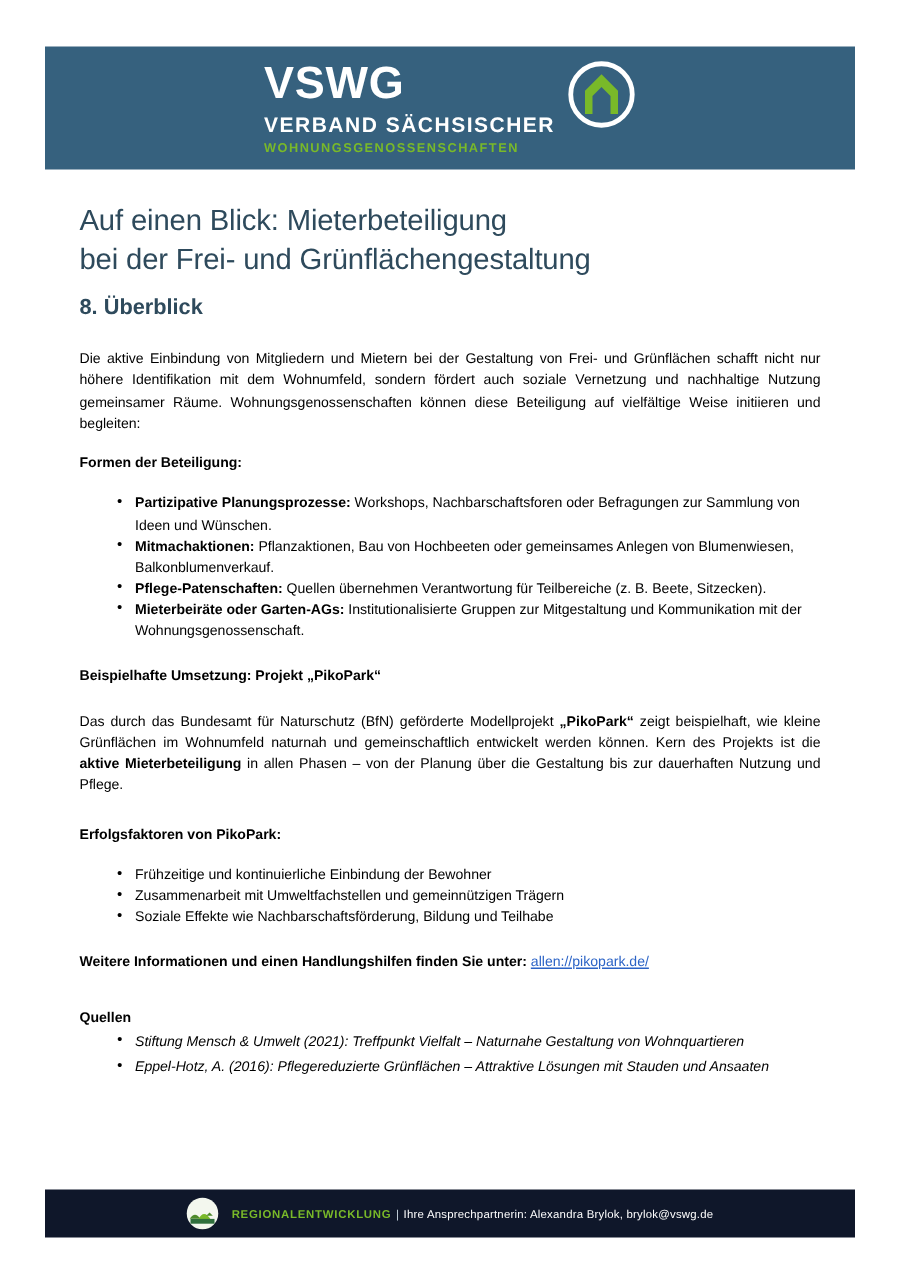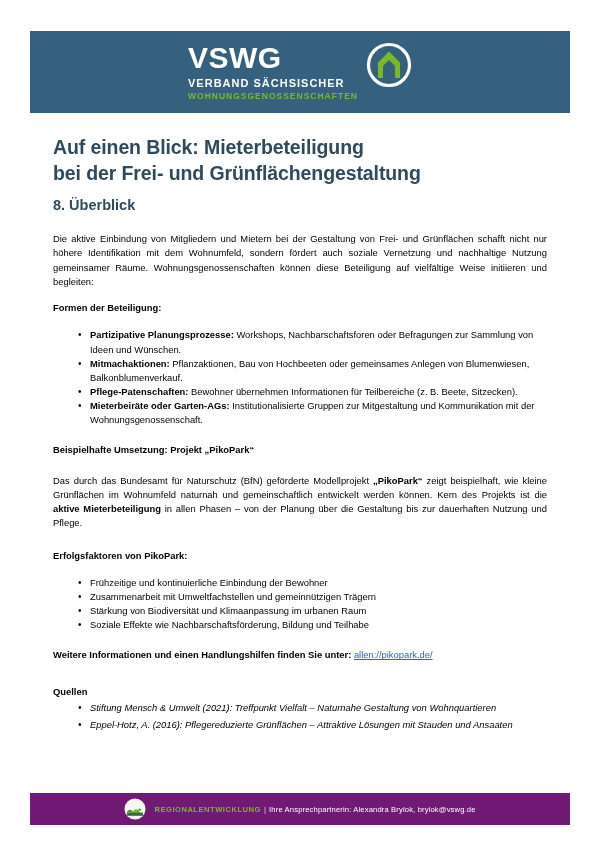--- a/index.html
+++ b/index.html
@@ -48,21 +48,21 @@
   }
   .logo-wordmark {
     font-size: 30px;
     font-weight: bold;
     color: #ffffff;
     letter-spacing: 0.5px;
     line-height: 1;
     font-family: "Liberation Sans", sans-serif;
   }
   .logo-sub1 {
-    font-size: 11px;
+    font-size: 14px;
     font-weight: bold;
     color: #ffffff;
     letter-spacing: 1.0px;
     line-height: 1.35;
     margin-top: 3px;
   }
   .logo-sub2 {
     font-size: 8.5px;
     font-weight: bold;
     color: #79b929;
@@ -76,21 +76,21 @@
     margin-top: 1px;
   }
 
   
   .doc-title {
     position: absolute;
     left: 53px;
     top: 135px;
     width: 500px;
     font-size: 19.5px;
-    font-weight: bold;
+    font-weight: normal;
     color: #2e4a5c;
     line-height: 1.33;
     letter-spacing: -0.1px;
   }
 
   .section-heading {
     position: absolute;
     left: 53px;
     top: 197px;
     font-size: 14.5px;
@@ -179,21 +179,21 @@
     color: #000;
   }
 
   
   .footer-bar {
     position: absolute;
     left: 30px;
     top: 793px;
     width: 540px;
     height: 32px;
-    background: #701a75;
+    background: #0f172a;
     display: flex;
     align-items: center;
     justify-content: center;
     gap: 8px;
   }
   .footer-badge {
     width: 22px;
     height: 22px;
     flex: 0 0 auto;
   }
@@ -249,21 +249,21 @@
     <div class="gap-9"></div>
 
     <ul class="bullets">
       <li>
         <b>Partizipative Planungsprozesse:</b><span> Workshops, Nachbarschaftsforen oder Befragungen zur Sammlung von Ideen und Wünschen.</span>
       </li>
       <li>
         <b>Mitmachaktionen:</b><span> Pflanzaktionen, Bau von Hochbeeten oder gemeinsames Anlegen von Blumenwiesen, Balkonblumenverkauf.</span>
       </li>
       <li>
-        <b>Pflege-Patenschaften:</b><span> Bewohner übernehmen Informationen für Teilbereiche (z. B. Beete, Sitzecken).</span>
+        <b>Pflege-Patenschaften:</b><span> Quellen übernehmen Verantwortung für Teilbereiche (z. B. Beete, Sitzecken).</span>
       </li>
       <li>
         <b>Mieterbeiräte oder Garten-AGs:</b><span> Institutionalisierte Gruppen zur Mitgestaltung und Kommunikation mit der Wohnungsgenossenschaft.</span>
       </li>
     </ul>
 
     <div class="gap-16"></div>
 
     <div class="lead-in">Beispielhafte Umsetzung: Projekt „PikoPark“</div>
 
@@ -273,21 +273,20 @@
 
     <div class="gap-6"></div>
 
     <div class="lead-in">Erfolgsfaktoren von PikoPark:</div>
 
     <div class="gap-9"></div>
 
     <ul class="bullets">
       <li>Frühzeitige und kontinuierliche Einbindung der Bewohner</li>
       <li>Zusammenarbeit mit Umweltfachstellen und gemeinnützigen Trägern</li>
-      <li>Stärkung von Biodiversität und Klimaanpassung im urbanen Raum</li>
       <li>Soziale Effekte wie Nachbarschaftsförderung, Bildung und Teilhabe</li>
     </ul>
 
     <div class="gap-16"></div>
 
     <div class="info-line"><span>Weitere Informationen und einen Handlungshilfen finden Sie unter: </span><a href="#">allen://pikopark.de/</a></div>
 
     <div class="gap-16"></div>
     <div class="gap-6"></div>
 

